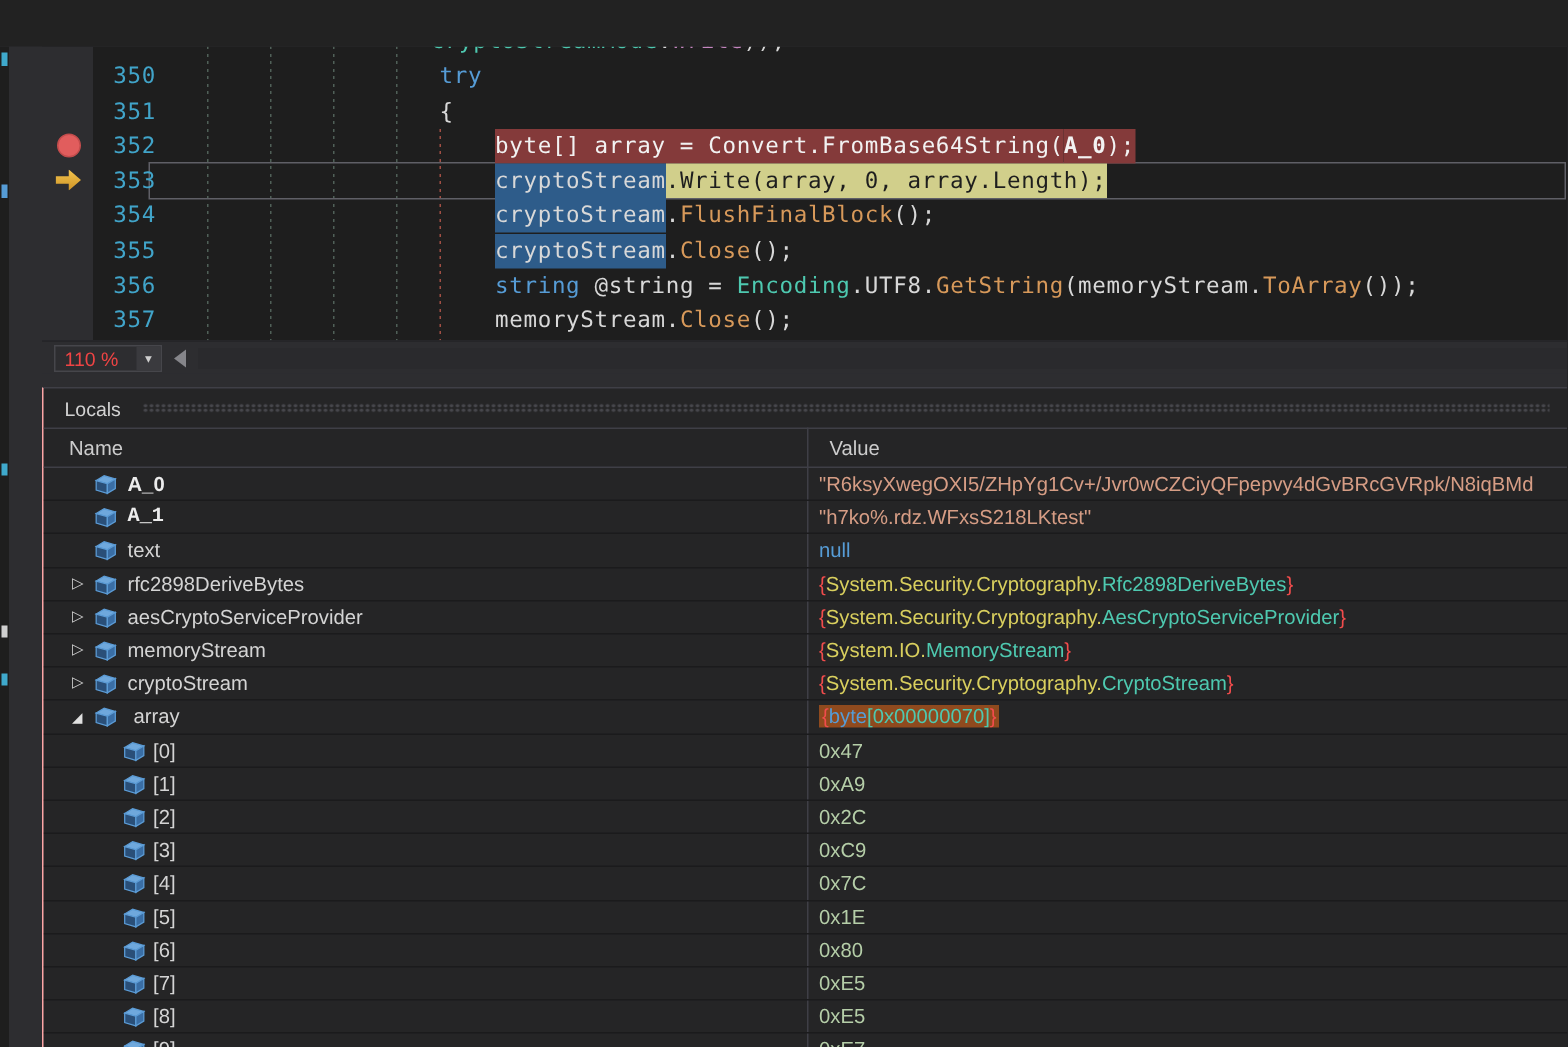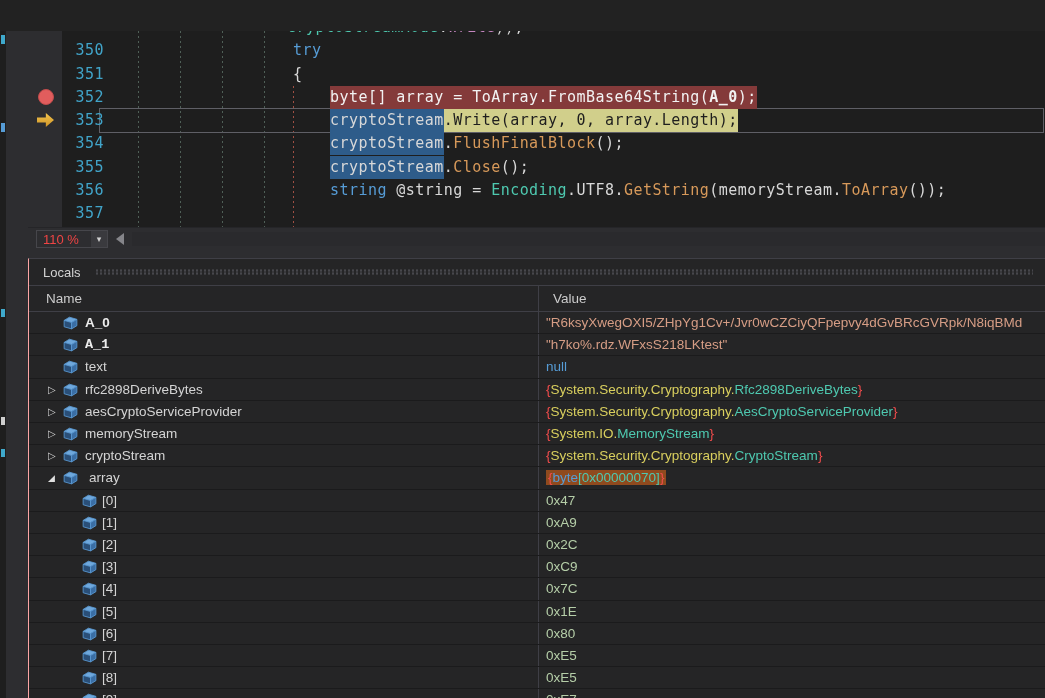--- a/index.html
+++ b/index.html
@@ -92,26 +92,26 @@
     <div class="guide" style="left:110px"></div>
     <div class="guide" style="left:152px"></div>
     <div class="guide" style="left:194px"></div>
     <div class="guide" style="left:236px"></div>
     <div class="guide red" style="left:265px;top:55px;height:141px"></div>
     <div id="cur-line-border"></div>
     <div id="code-lines">
         <div class="code-line" style="top: -15px;"><span class="lnum"></span><span class="ltext" style="left: 259px;"><span class="part c-type">CryptoStreamMode</span><span class="part c-pl">.</span><span class="part c-enum">Write</span><span class="part c-pl">));</span></span></div>
         <div class="code-line" style="top: 8.25px;"><span class="lnum">350</span><span class="ltext" style="left: 265px;"><span class="part c-kw">try</span></span></div>
         <div class="code-line" style="top: 31.5px;"><span class="lnum">351</span><span class="ltext" style="left: 265px;"><span class="part c-pl">{</span></span></div>
-        <div class="code-line" style="top: 54.75px;"><span class="lnum">352</span><span class="ltext" style="left: 302px;"><span class="part c-plh bg-bp">byte[] array = ToArray.FromBase64String(</span><span class="part c-plh bg-bp b">A_0</span><span class="part c-plh bg-bp">);</span></span></div>
+        <div class="code-line" style="top: 54.75px;"><span class="lnum">352</span><span class="ltext" style="left: 302px;"><span class="part c-plh bg-bp">byte[] array = Convert.FromBase64String(</span><span class="part c-plh bg-bp b">A_0</span><span class="part c-plh bg-bp">);</span></span></div>
         <div class="code-line" style="top: 78px;"><span class="lnum">353</span><span class="ltext" style="left: 302px;"><span class="part c-pl bg-sym">cryptoStream</span><span class="part c-pl bg-cur">.Write(array, 0, array.Length);</span></span></div>
         <div class="code-line" style="top: 101.25px;"><span class="lnum">354</span><span class="ltext" style="left: 302px;"><span class="part c-pl bg-sym">cryptoStream</span><span class="part c-pl">.</span><span class="part c-method">FlushFinalBlock</span><span class="part c-pl">();</span></span></div>
         <div class="code-line" style="top: 124.5px;"><span class="lnum">355</span><span class="ltext" style="left: 302px;"><span class="part c-pl bg-sym">cryptoStream</span><span class="part c-pl">.</span><span class="part c-method">Close</span><span class="part c-pl">();</span></span></div>
         <div class="code-line" style="top: 147.75px;"><span class="lnum">356</span><span class="ltext" style="left: 302px;"><span class="part c-kw">string</span><span class="part c-pl"> @string = </span><span class="part c-type">Encoding</span><span class="part c-pl">.UTF8.</span><span class="part c-method">GetString</span><span class="part c-pl">(memoryStream.</span><span class="part c-method">ToArray</span><span class="part c-pl">());</span></span></div>
-        <div class="code-line" style="top: 171px;"><span class="lnum">357</span></div>
+        <div class="code-line" style="top: 171px;"><span class="lnum">357</span><span class="ltext" style="left: 302px;"><span class="part c-pl">memoryStream.</span><span class="part c-method">Close</span><span class="part c-pl">();</span></span></div>
       </div>
     <div id="breakpoint"></div>
     <div id="cur-arrow"></div>
   </div>
 
   <div id="zoombar">
     <div id="zoom-combo">
       <span id="zoom-value">110 %</span>
       <span id="zoom-btn">
           <span>▾</span>

